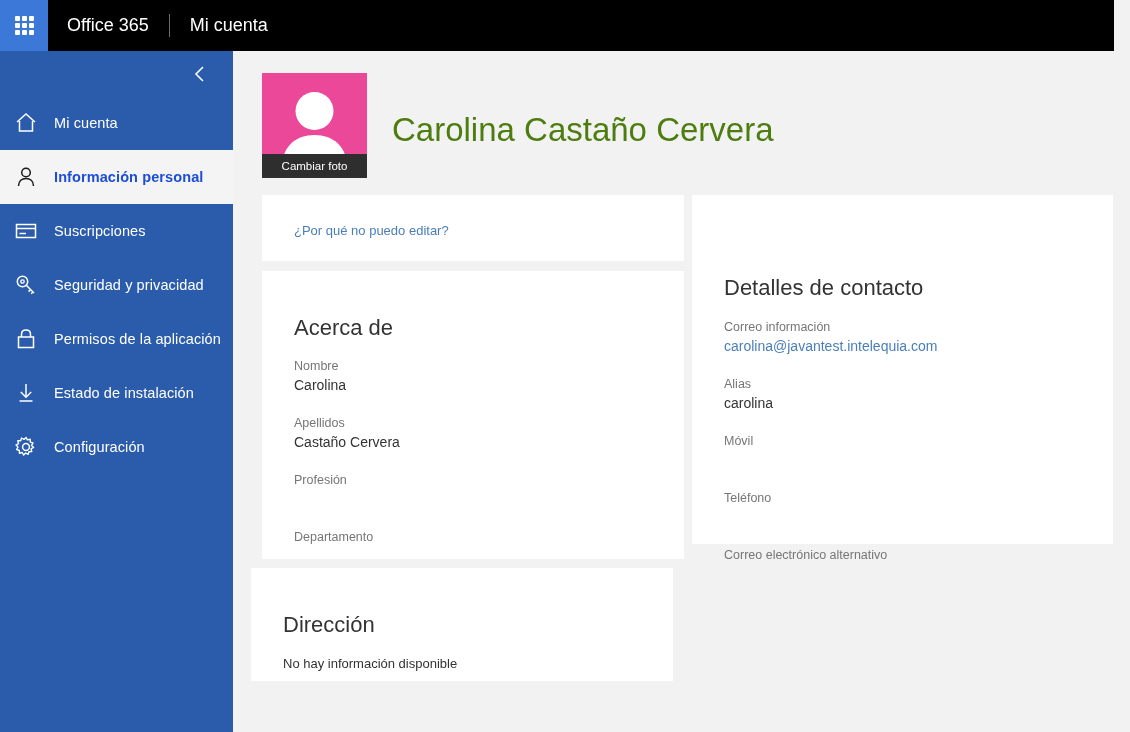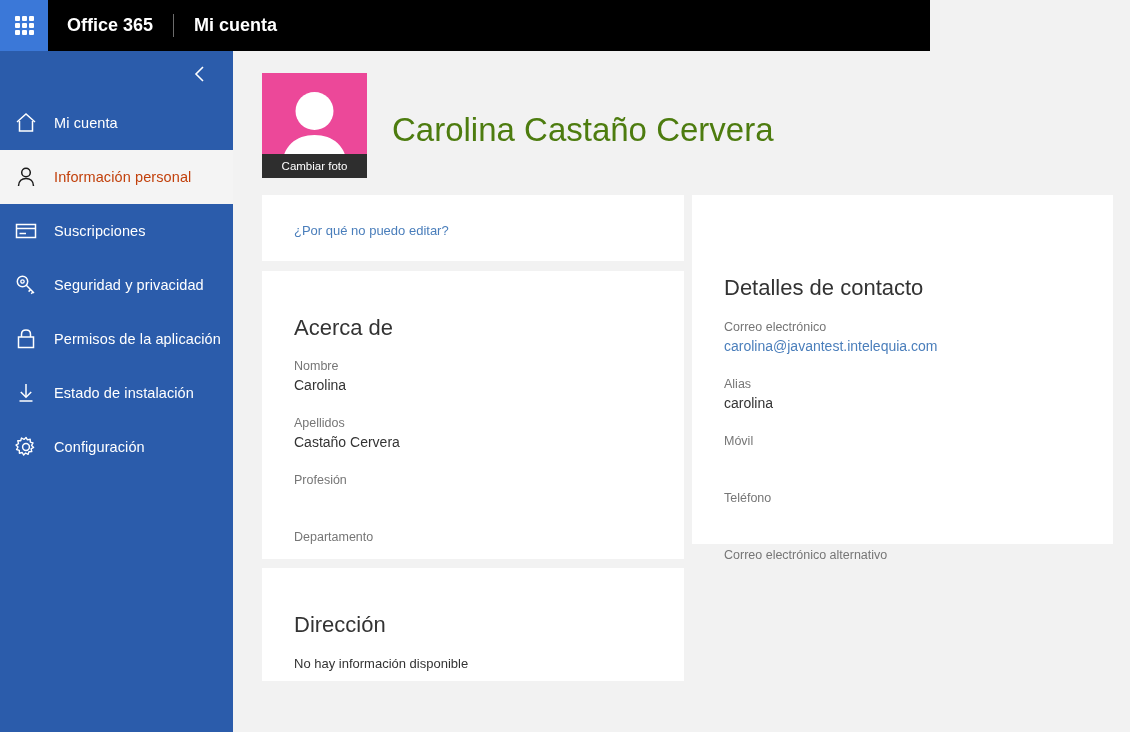--- a/index.html
+++ b/index.html
@@ -9,26 +9,25 @@
     overflow: hidden;
     background: #f2f2f2;
     font-family: "Liberation Sans", sans-serif;
     -webkit-font-smoothing: antialiased;
   }
 
   
   #suite-bar {
     position: absolute;
     top: 0; left: 0;
-    width: 930px;
+    width: 1114px;
     height: 51px;
     background: #000000;
     display: flex;
     align-items: stretch;
-    font-weight: bold;
   }
   #waffle-button {
     width: 48px;
     height: 51px;
     background: #3b78d8;
     display: flex;
     align-items: center;
     justify-content: center;
     cursor: pointer;
     flex: 0 0 48px;
@@ -110,21 +109,22 @@
     flex: 0 0 40px;
   }
   .nav-item .nav-icon svg { display: block; }
   .nav-item .nav-label {
     font-size: 14.5px;
     white-space: nowrap;
     letter-spacing: .1px;
   }
   .nav-item.selected {
     background: #f4f4f4;
-    color: #c2410c;
+    color: #1d4ed8;
+    font-weight: bold;
   }
 
   
   #content {
     position: absolute;
     top: 51px; left: 233px;
     width: 897px;
     height: 681px;
     background: #f2f2f2;
     overflow: hidden;
@@ -195,21 +195,21 @@
     white-space: nowrap;
   }
 
   #card-about {
     left: 29px;
     top: 220px;
     width: 422px;
     height: 288px;
   }
   #card-address {
-    left: 29px;
+    left: 18px;
     top: 517px;
     width: 422px;
     height: 113px;
   }
   #card-contact {
     left: 459px;
     top: 144px;
     width: 421px;
     height: 349px;
   }
@@ -416,21 +416,21 @@
 
   <section class="card" id="card-address">
     <h2 class="card-title">Dirección</h2>
     <div id="address-empty">No hay información disponible</div>
   </section>
 
   <section class="card" id="card-contact">
     <h2 class="card-title">Detalles de contacto</h2>
     <div class="field-list" id="contact-fields">
       <div class="field">
-        <div class="field-label">Correo electrónico</div>
+        <div class="field-label">Correo información</div>
         <div class="field-value link">carolina@javantest.intelequia.com</div>
       </div>
       <div class="field">
         <div class="field-label">Alias</div>
         <div class="field-value">carolina</div>
       </div>
       <div class="field">
         <div class="field-label">Móvil</div>
         <div class="field-value empty"></div>
       </div>

